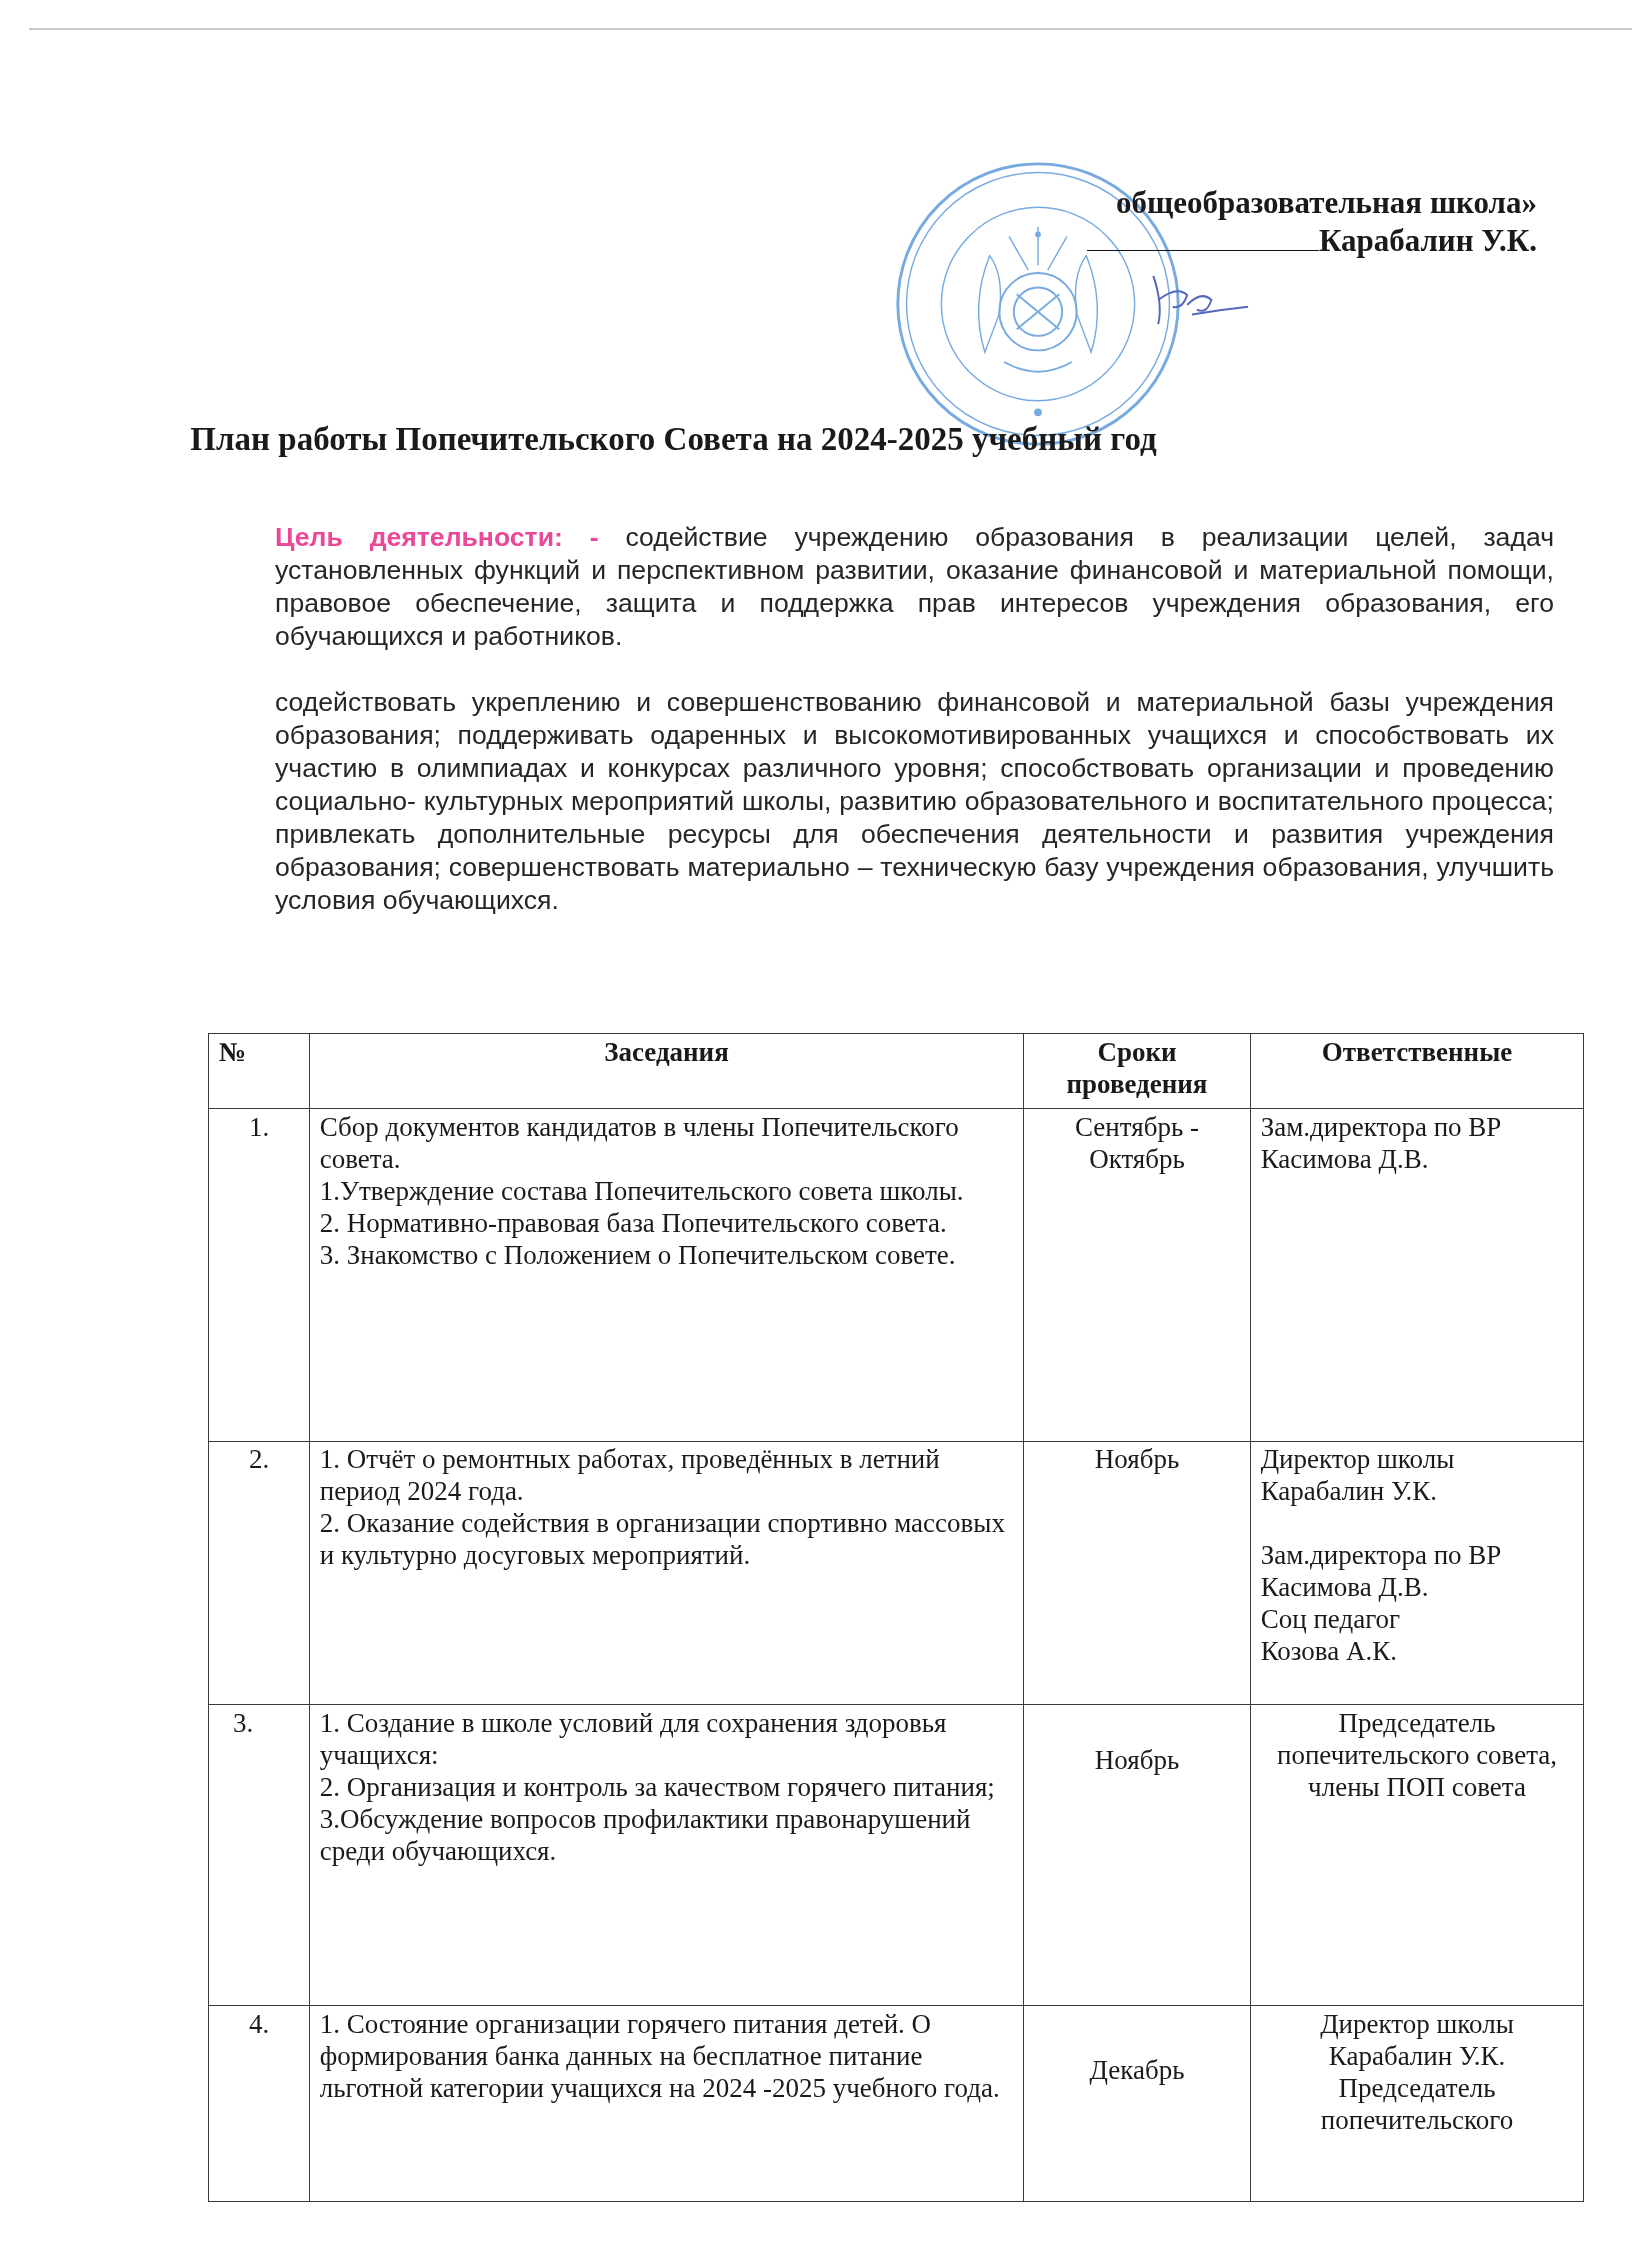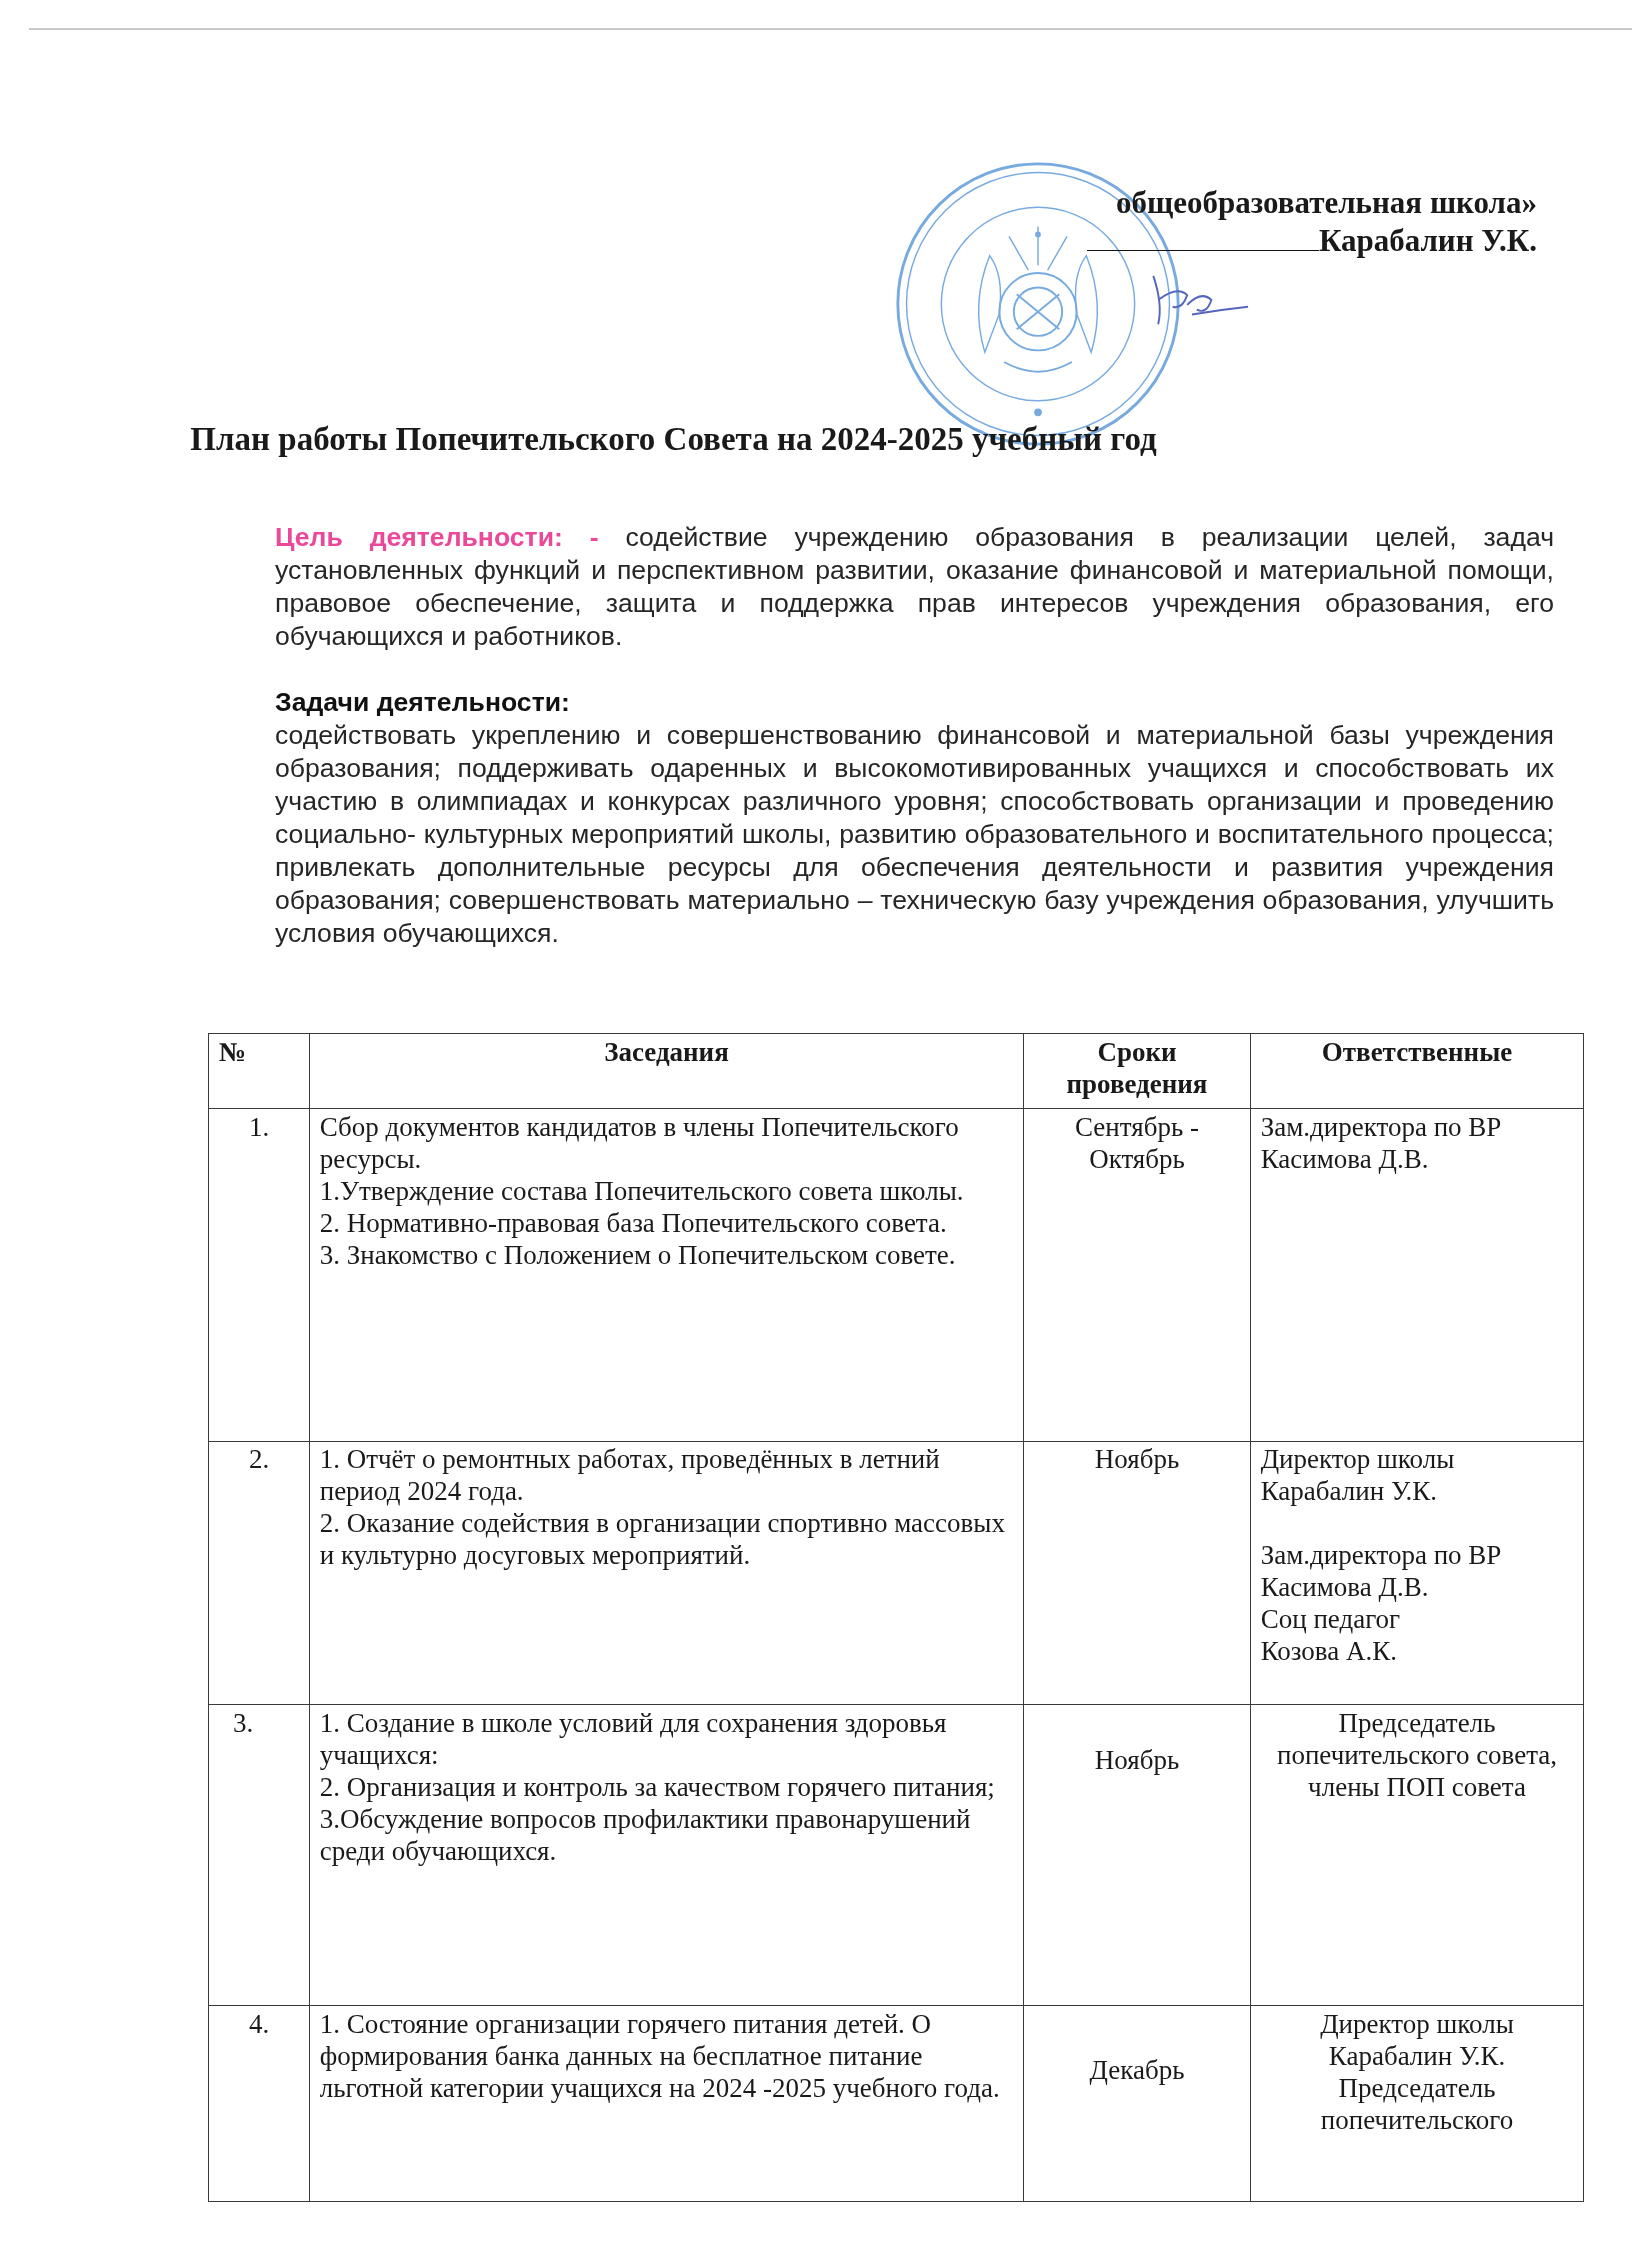--- a/index.html
+++ b/index.html
@@ -101,21 +101,20 @@
 </svg>
 
 <div class="title">План работы Попечительского Совета на 2024-2025 учебный год</div>
 
 <div class="goal">
   <b>Цель деятельности: -</b>
   <span>содействие учреждению образования в реализации целей, задач установленных функций и перспективном развитии, оказание финансовой и материальной помощи, правовое обеспечение, защита и поддержка прав интересов учреждения образования, его обучающихся и работников.</span>
 </div>
 
 <div class="tasks-block" style="top:686px;">
-  <div class="heading">Задачи деятельности:</div>
   <div>содействовать укреплению и совершенствованию финансовой и материальной базы учреждения образования; поддерживать одаренных и высокомотивированных учащихся и способствовать их участию в олимпиадах и конкурсах различного уровня; способствовать организации и проведению социально- культурных мероприятий школы, развитию образовательного и воспитательного процесса; привлекать дополнительные ресурсы для обеспечения деятельности и развития учреждения образования; совершенствовать материально – техническую базу учреждения образования, улучшить условия обучающихся.</div>
 </div>
 
 <table class="plan-table">
   <colgroup>
     <col class="col-num">
       <col class="col-topic">
       <col class="col-date">
       <col class="col-resp">
   </colgroup>
@@ -124,21 +123,21 @@
       <th class="num">№</th>
       <th>Заседания</th>
       <th>Сроки проведения</th>
       <th>Ответственные</th>
     </tr>
   </thead>
   <tbody>
     <tr class="row-1">
       <td class="num">1.</td>
       <td>
-        <span class="topic-line">Сбор документов кандидатов в члены Попечительского ресурсы.</span>
+        <span class="topic-line">Сбор документов кандидатов в члены Попечительского совета.</span>
         <span class="topic-line">1.Утверждение состава Попечительского совета школы.</span>
         <span class="topic-line">2. Нормативно-правовая база Попечительского совета.</span>
         <span class="topic-line">3. Знакомство с Положением о Попечительском совете.</span>
       </td>
       <td class="date">Сентябрь - Октябрь</td>
       <td>
         <span class="resp-line">Зам.директора по ВР</span>
         <span class="resp-line">Касимова Д.В.</span>
       </td>
     </tr>

